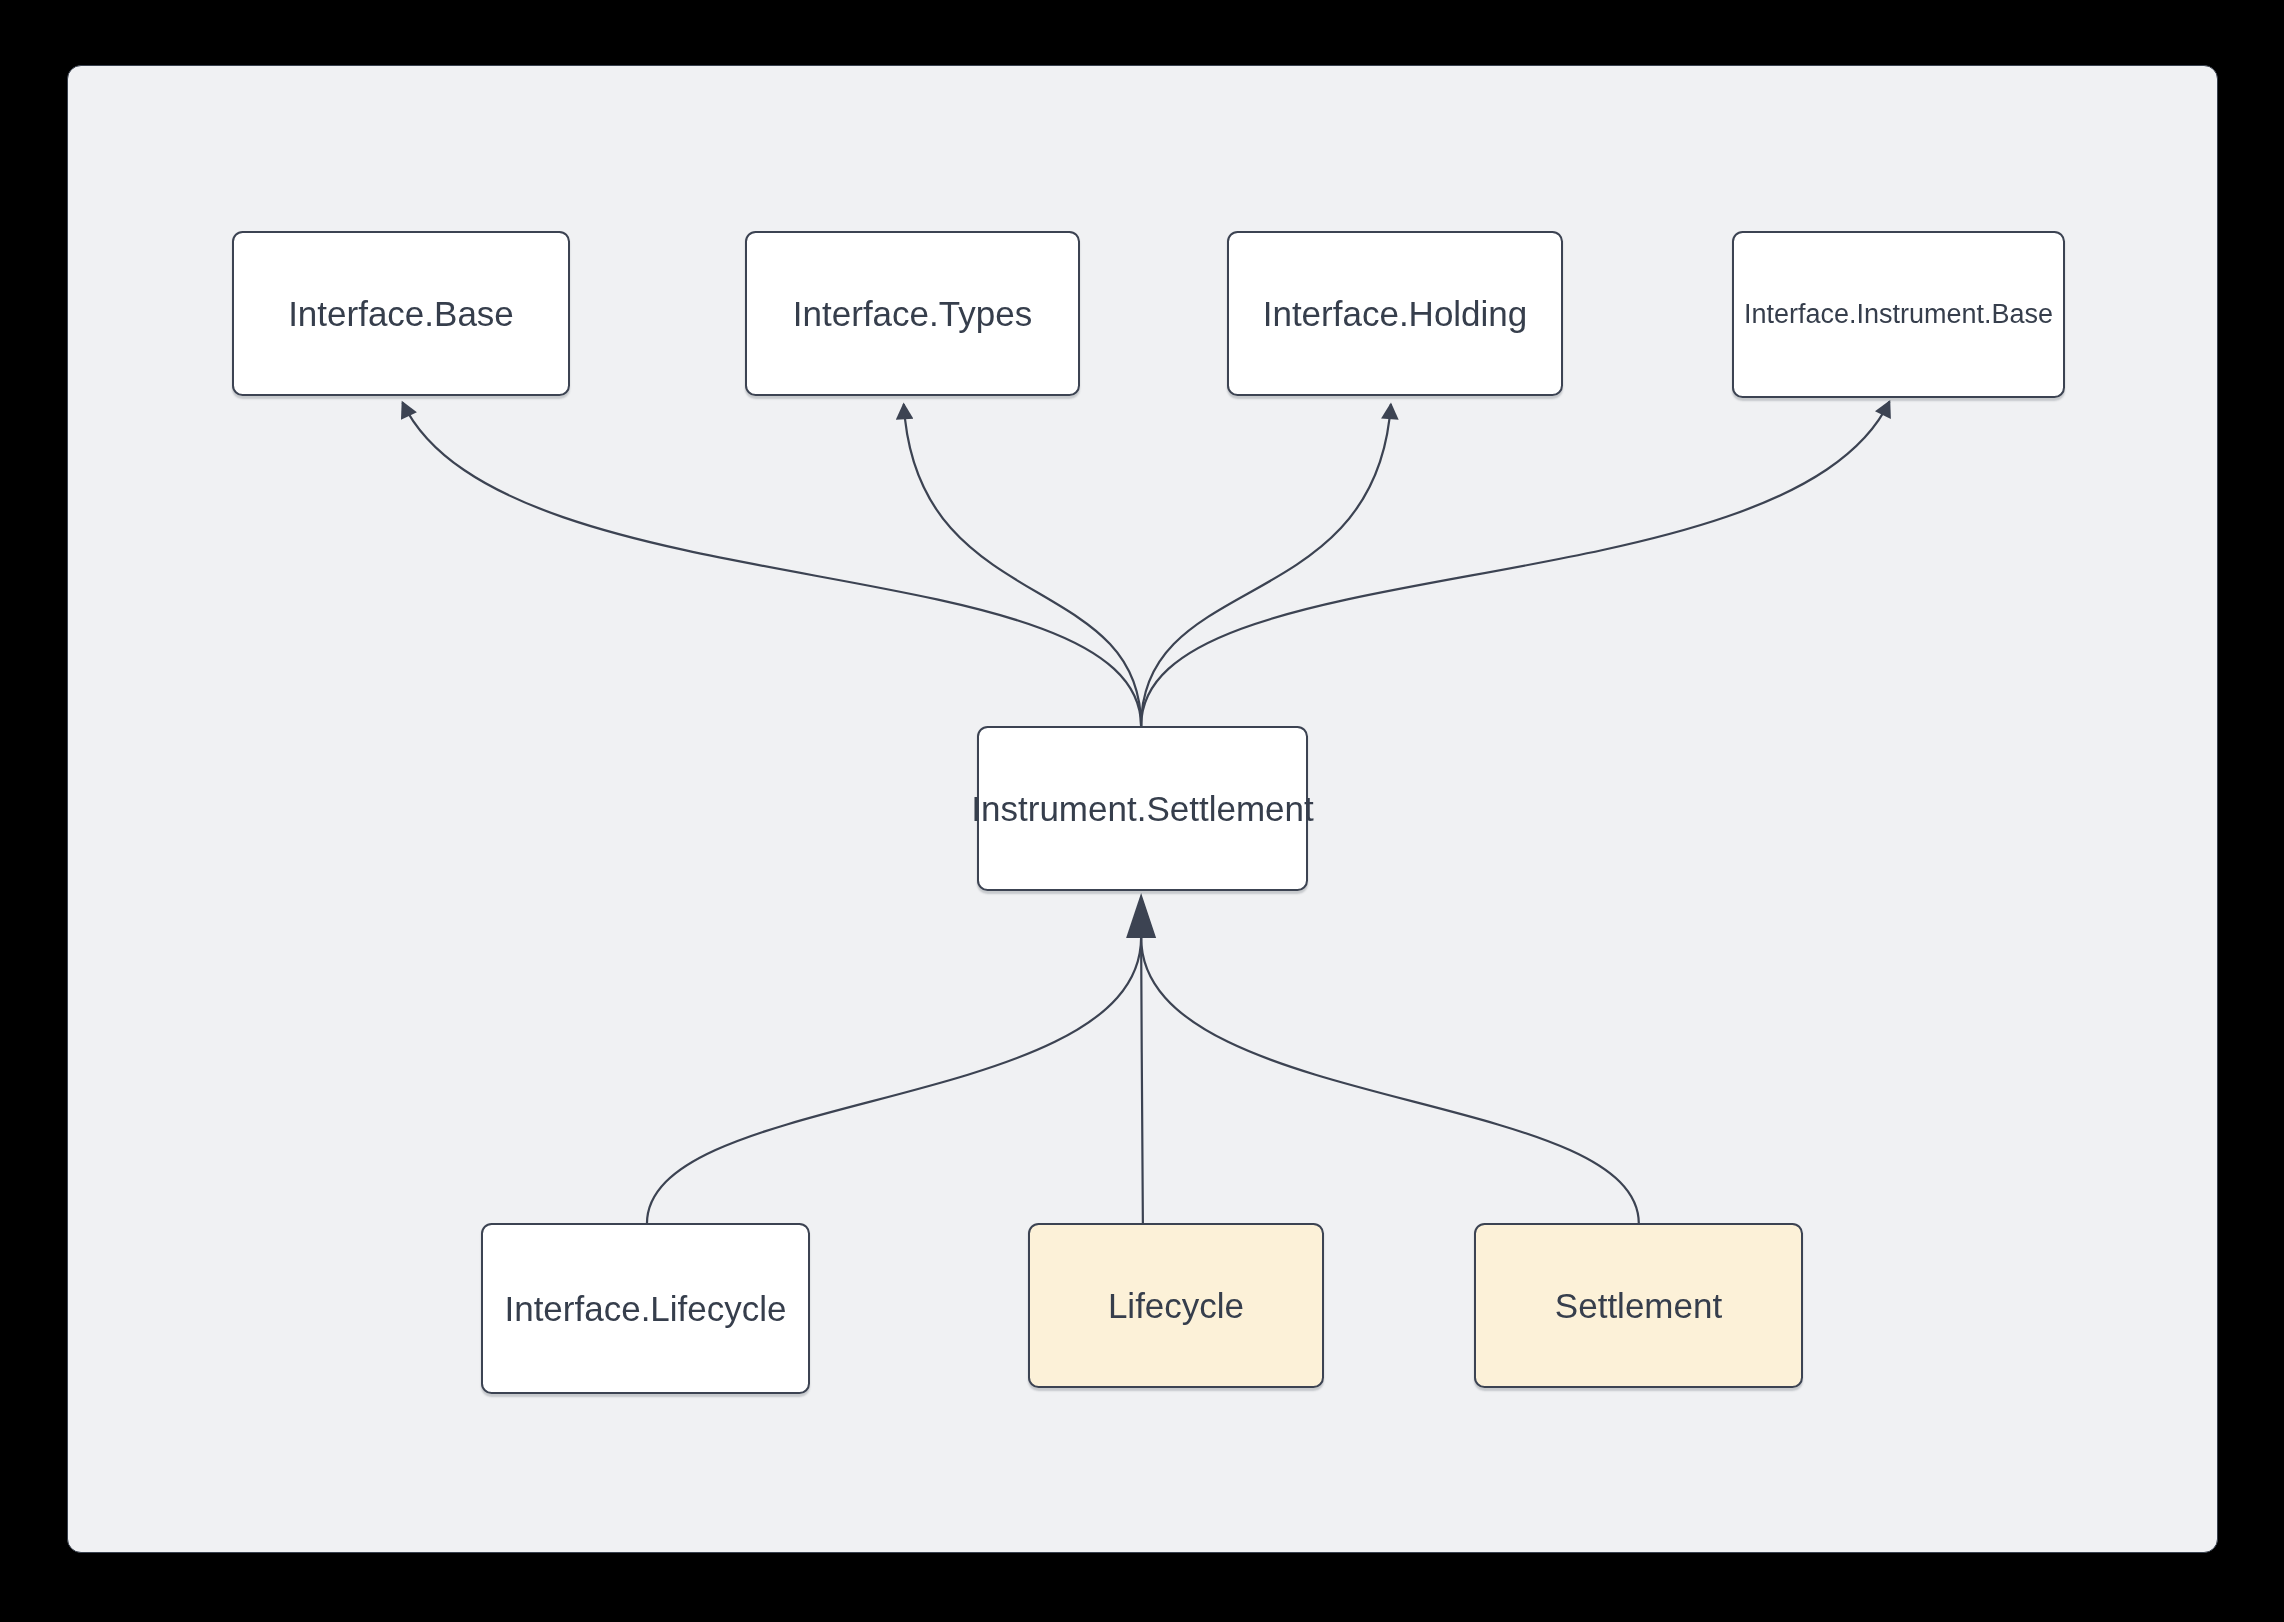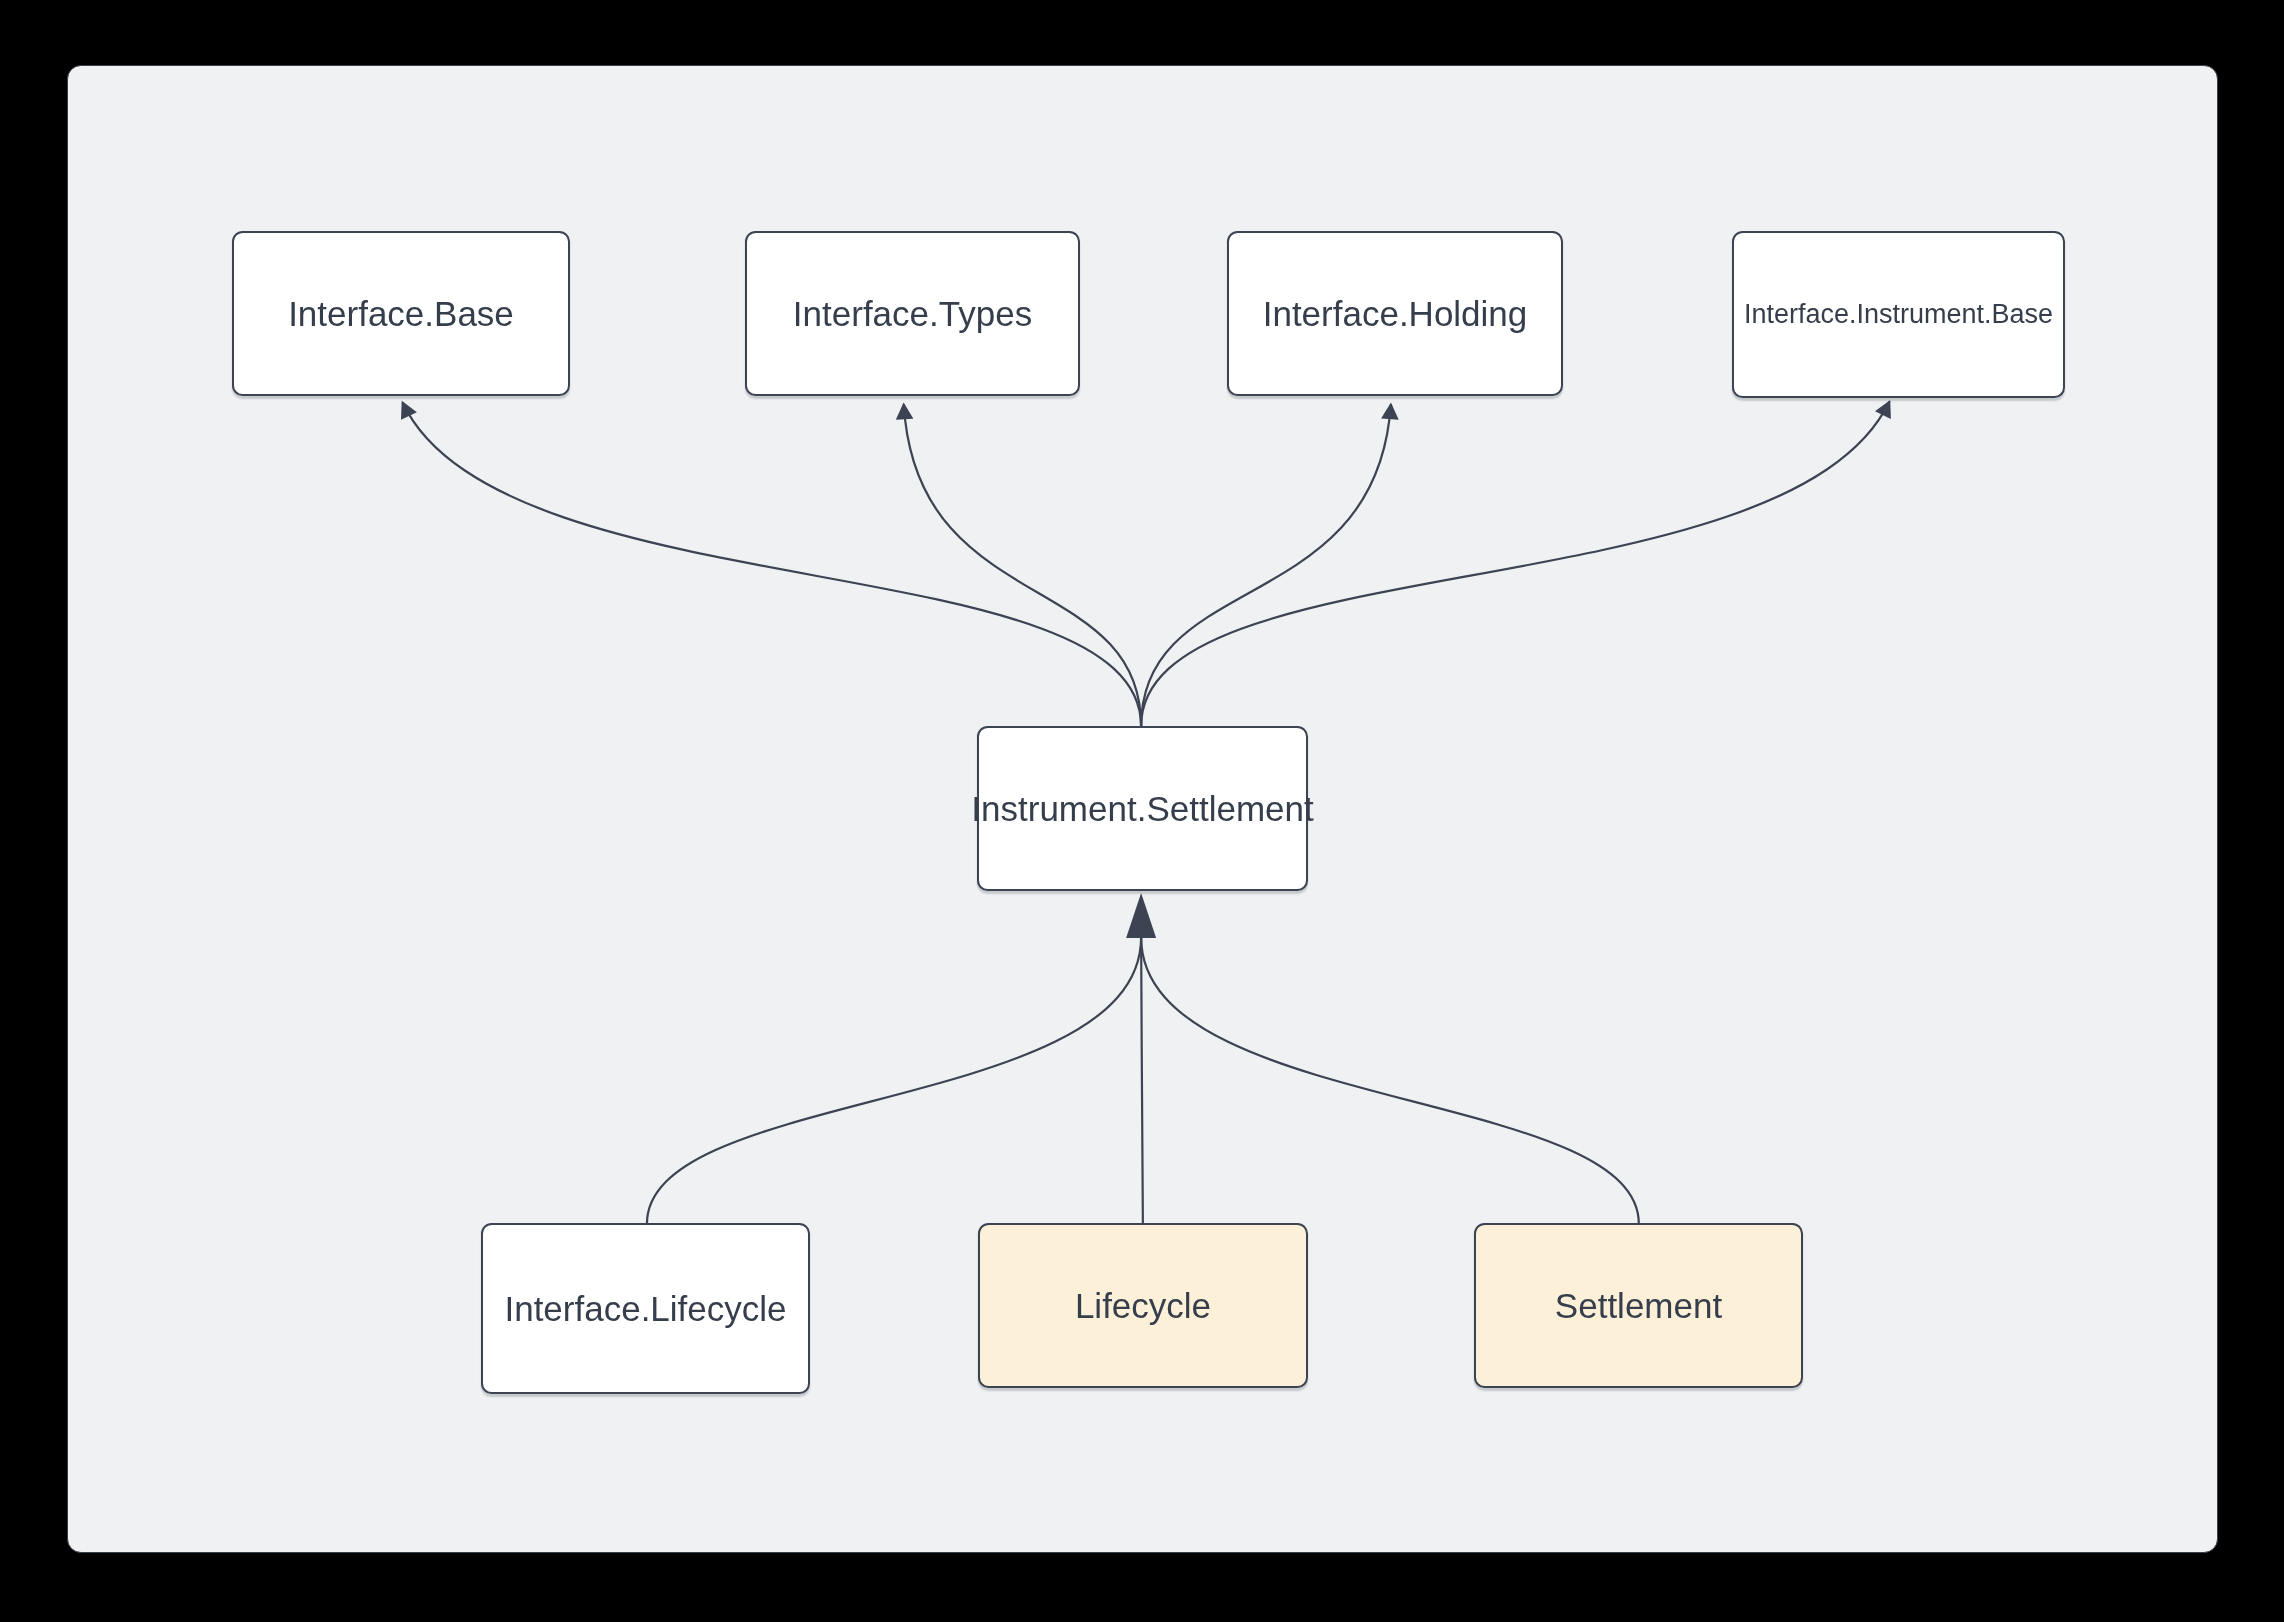--- a/index.html
+++ b/index.html
@@ -96,20 +96,20 @@
     <span class="label">Interface.Instrument.Base</span>
   </div>
 
   <div class="node" style="left:977px; top:726px; width:331px; height:165px;">
     <span class="label">Instrument.Settlement</span>
   </div>
 
   <div class="node" style="left:481px; top:1223px; width:329px; height:171px;">
     <span class="label">Interface.Lifecycle</span>
   </div>
-  <div class="node highlight" style="left:978px; top:1223px; width:330px; height:165px;">
+  <div class="node highlight" style="left:1028px; top:1223px; width:296px; height:165px;">
     <span class="label">Lifecycle</span>
   </div>
   <div class="node highlight" style="left:1474px; top:1223px; width:329px; height:165px;">
     <span class="label">Settlement</span>
   </div>
 </div>
 
 
 </body></html>

